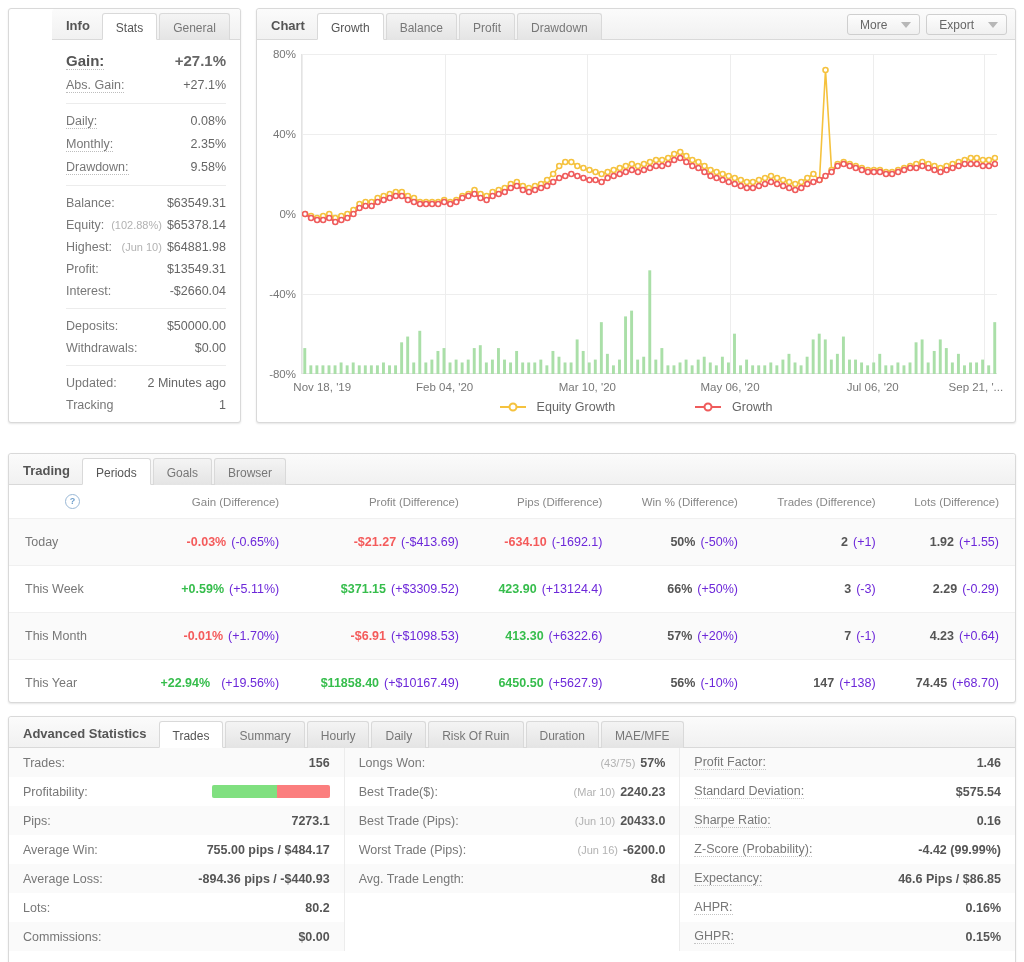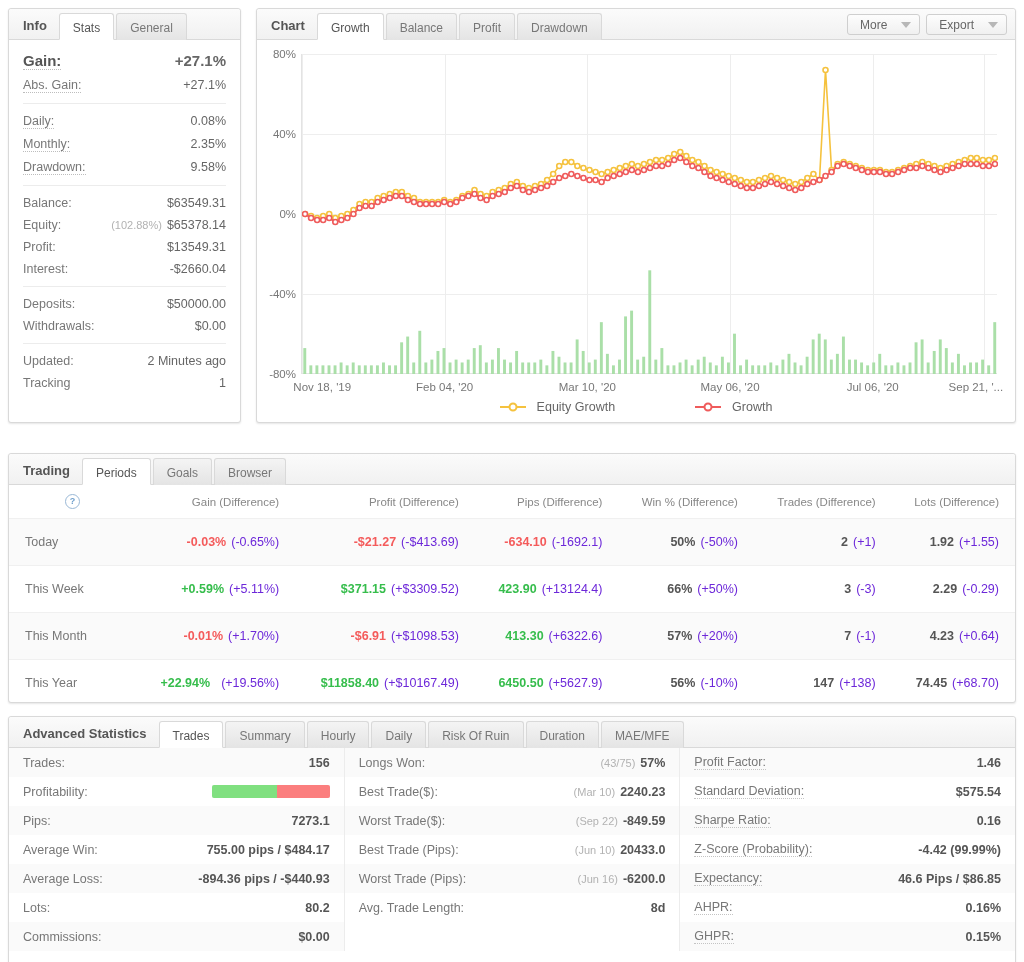--- a/index.html
+++ b/index.html
@@ -60,21 +60,21 @@
     display:inline-flex;align-items:center;gap:14px;
     border:1px solid #cfcfcf;border-radius:3px;
     background:linear-gradient(#fdfdfd,#f0f0f0);
     font-size:12px;color:#666;
     padding:3px 8px 3px 12px;height:21px;box-sizing:border-box;
     cursor:pointer;
   }
   .caret{width:0;height:0;border-left:5px solid transparent;border-right:5px solid transparent;border-top:6px solid #b7b7b7;}
 
   
-  #info-panel{position:absolute;left:8px;top:8px;width:233px;height:415px;}
+  #info-panel{position:absolute;left:8px;top:8px;width:233px;height:415px;padding-left:43px;}
   .info-body{padding:8px 14px 0 14px;}
   .irow{display:flex;justify-content:space-between;align-items:baseline;padding:4px 0;font-size:12.5px;}
   .irow .lab{color:#777;}
   .irow .lab.dot{border-bottom:1px dotted #bdbdbd;}
   .irow .val{color:#666;text-align:right;}
   .irow.big .lab{font-size:15px;font-weight:bold;color:#555;}
   .irow.big .val{font-size:15px;font-weight:bold;}
   .green{color:#36bd4c;}
   .red{color:#f45b5b;}
   .muted{color:#b2b2b2;font-size:11px;}
@@ -166,20 +166,24 @@
           <span class="val"><span>9.58%</span></span>
         </div>
         <div class="sep"></div>
         <div class="irow">
           <span class="lab">Balance:</span>
           <span class="val"><span>$63549.31</span></span>
         </div>
         <div class="irow">
           <span class="lab">Equity:</span>
           <span class="val"><span class="muted" style="margin-right: 5px;">(102.88%)</span><span>$65378.14</span></span>
+        </div>
+        <div class="irow">
+          <span class="lab">Highest:</span>
+          <span class="val"><span class="muted" style="margin-right: 5px;">(Jun 10)</span><span>$64881.98</span></span>
         </div>
         <div class="irow">
           <span class="lab">Profit:</span>
           <span class="val green"><span>$13549.31</span></span>
         </div>
         <div class="irow">
           <span class="lab">Interest:</span>
           <span class="val"><span>-$2660.04</span></span>
         </div>
         <div class="sep"></div>
@@ -721,24 +725,20 @@
       <div class="adv-col" id="adv-col2">
           <div class="arow">
             <span class="lab">Longs Won:</span>
             <span class="val"><span class="muted" style="margin-right: 5px; margin-left: 40px;">(43/75)</span><span class="b">57%</span></span>
           </div>
           <div class="arow">
             <span class="lab">Best Trade($):</span>
             <span class="val"><span class="muted" style="margin-right: 5px;">(Mar 10)</span><span class="b">2240.23</span></span>
           </div>
           <div class="arow">
-            <span class="lab">Worst Trade($):</span>
-            <span class="val"><span class="muted" style="margin-right: 5px;">(Sep 22)</span><span class="b">-849.59</span></span>
-          </div>
-          <div class="arow">
             <span class="lab">Best Trade (Pips):</span>
             <span class="val"><span class="muted" style="margin-right: 5px;">(Jun 10)</span><span class="b">20433.0</span></span>
           </div>
           <div class="arow">
             <span class="lab">Worst Trade (Pips):</span>
             <span class="val"><span class="muted" style="margin-right: 5px;">(Jun 16)</span><span class="b">-6200.0</span></span>
           </div>
           <div class="arow">
             <span class="lab">Avg. Trade Length:</span>
             <span class="val"><span class="b">8d</span></span>

